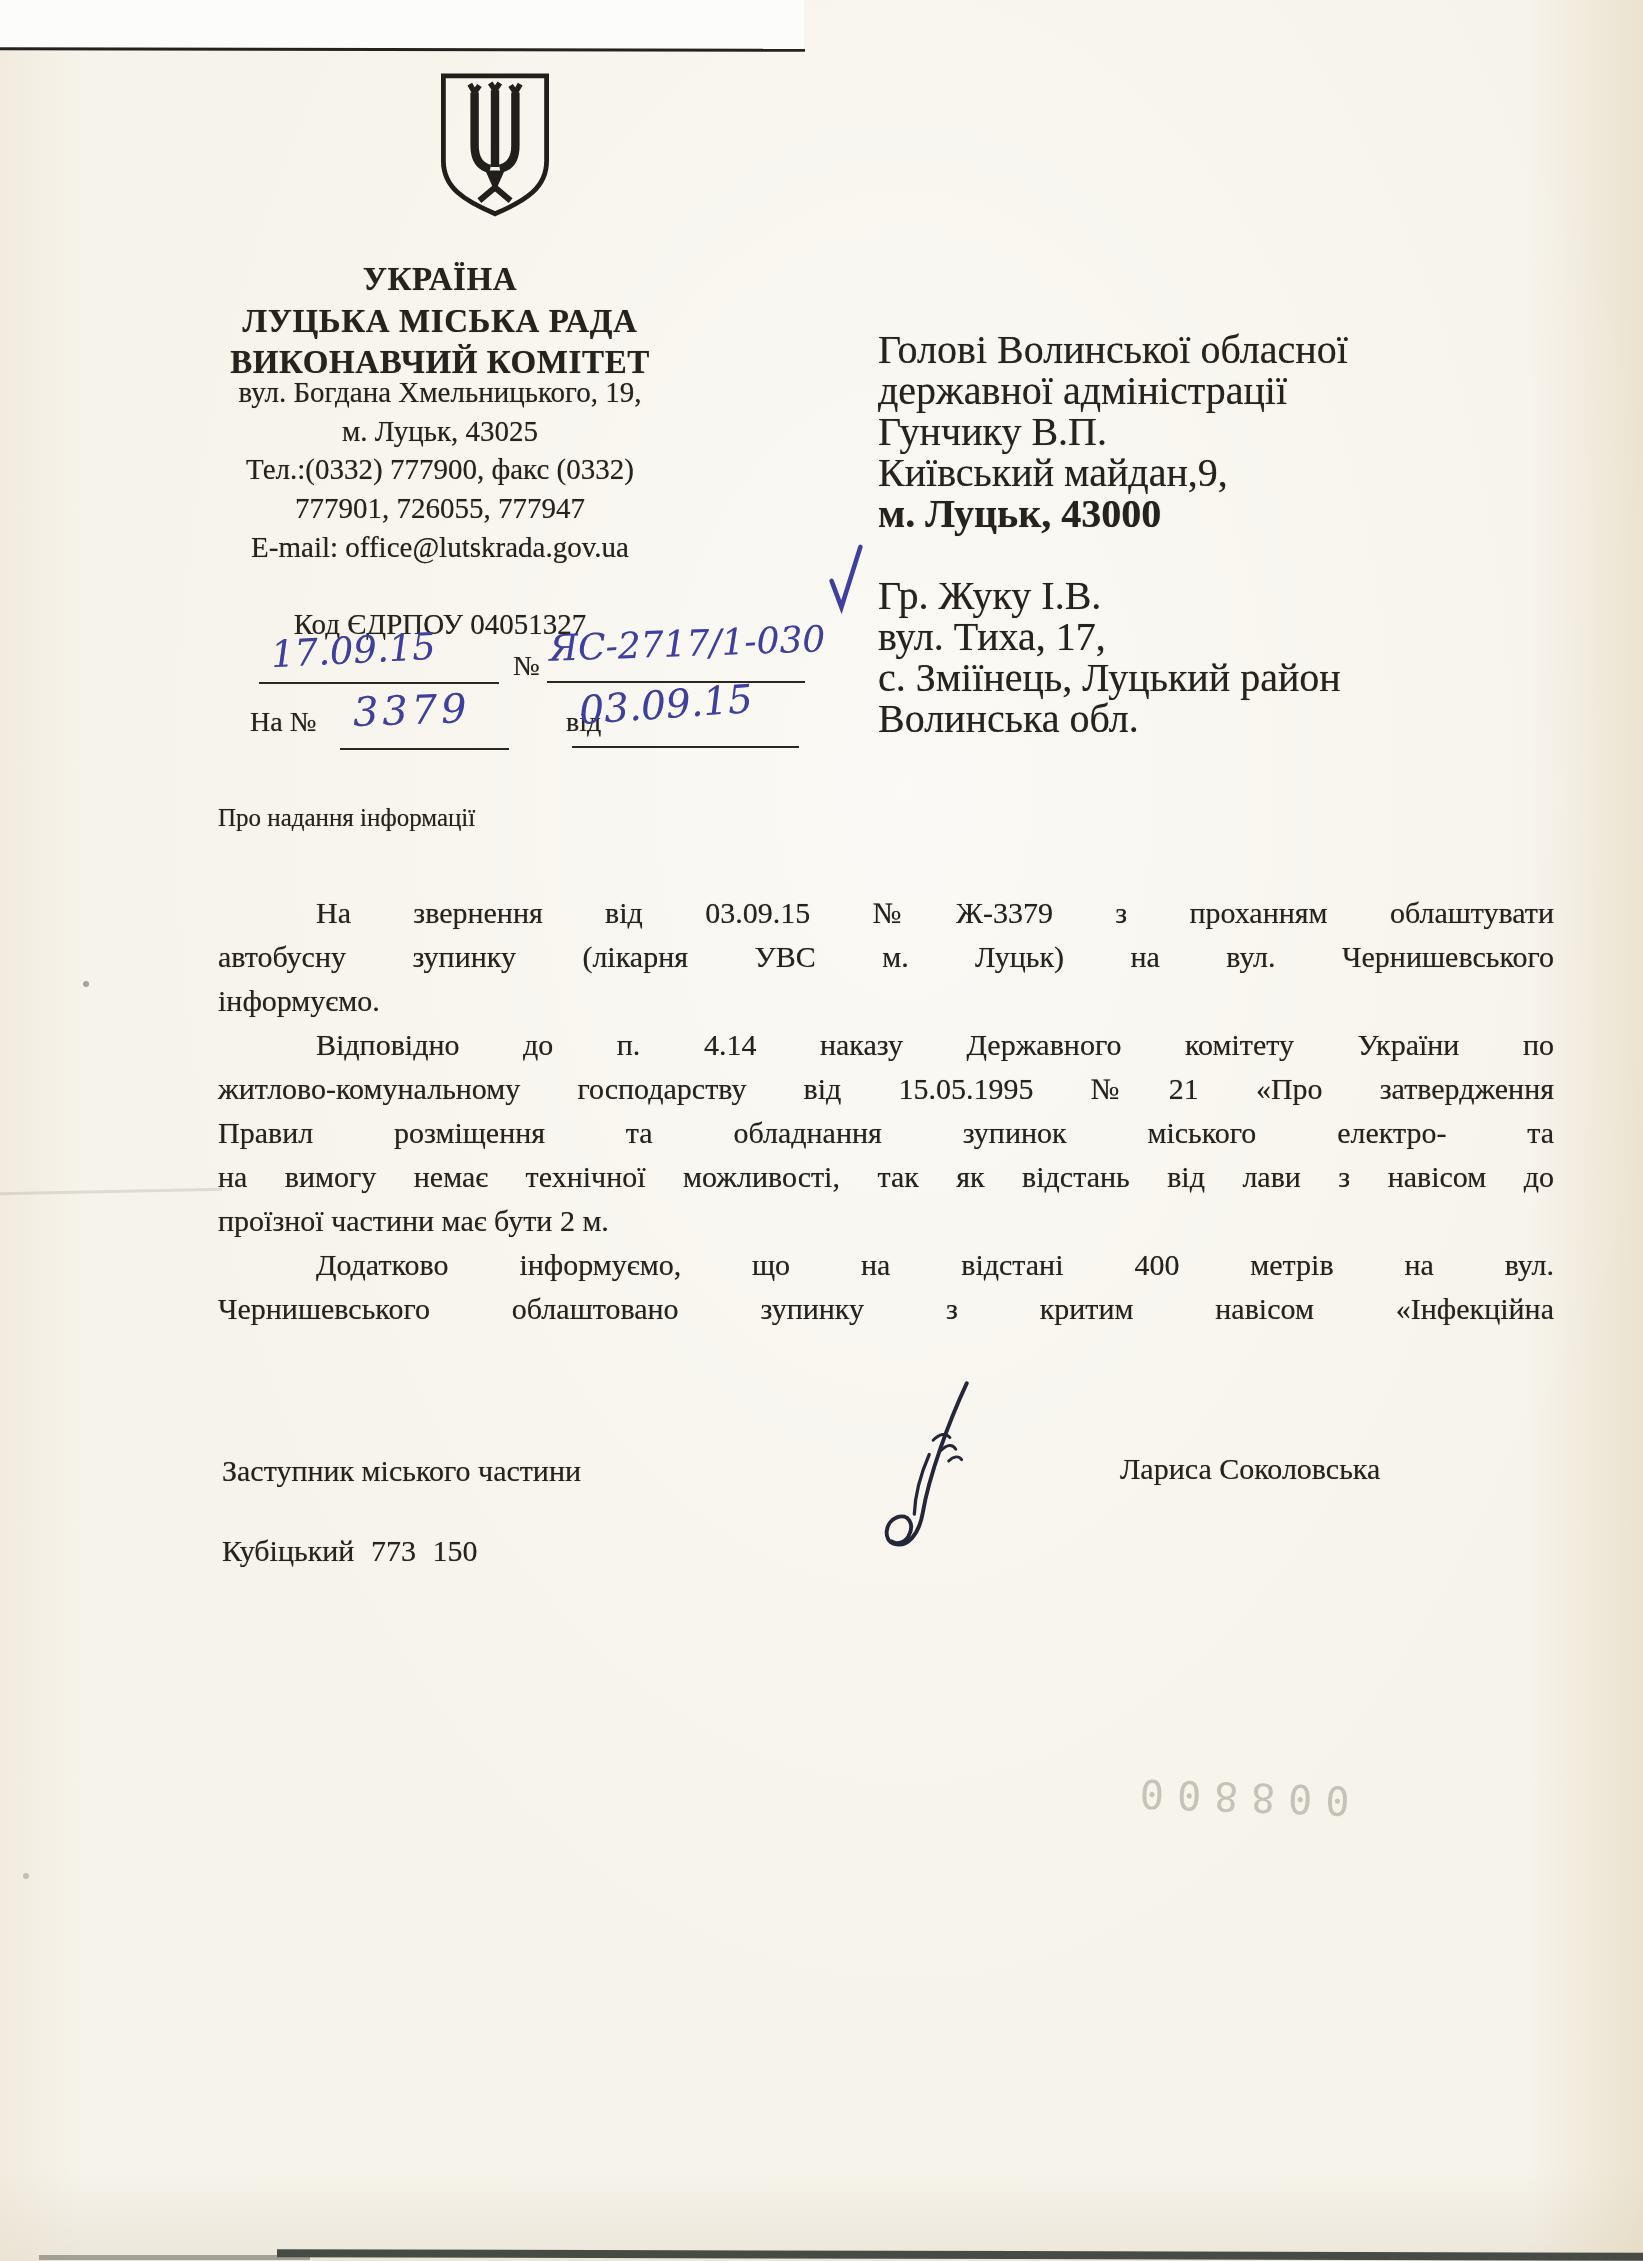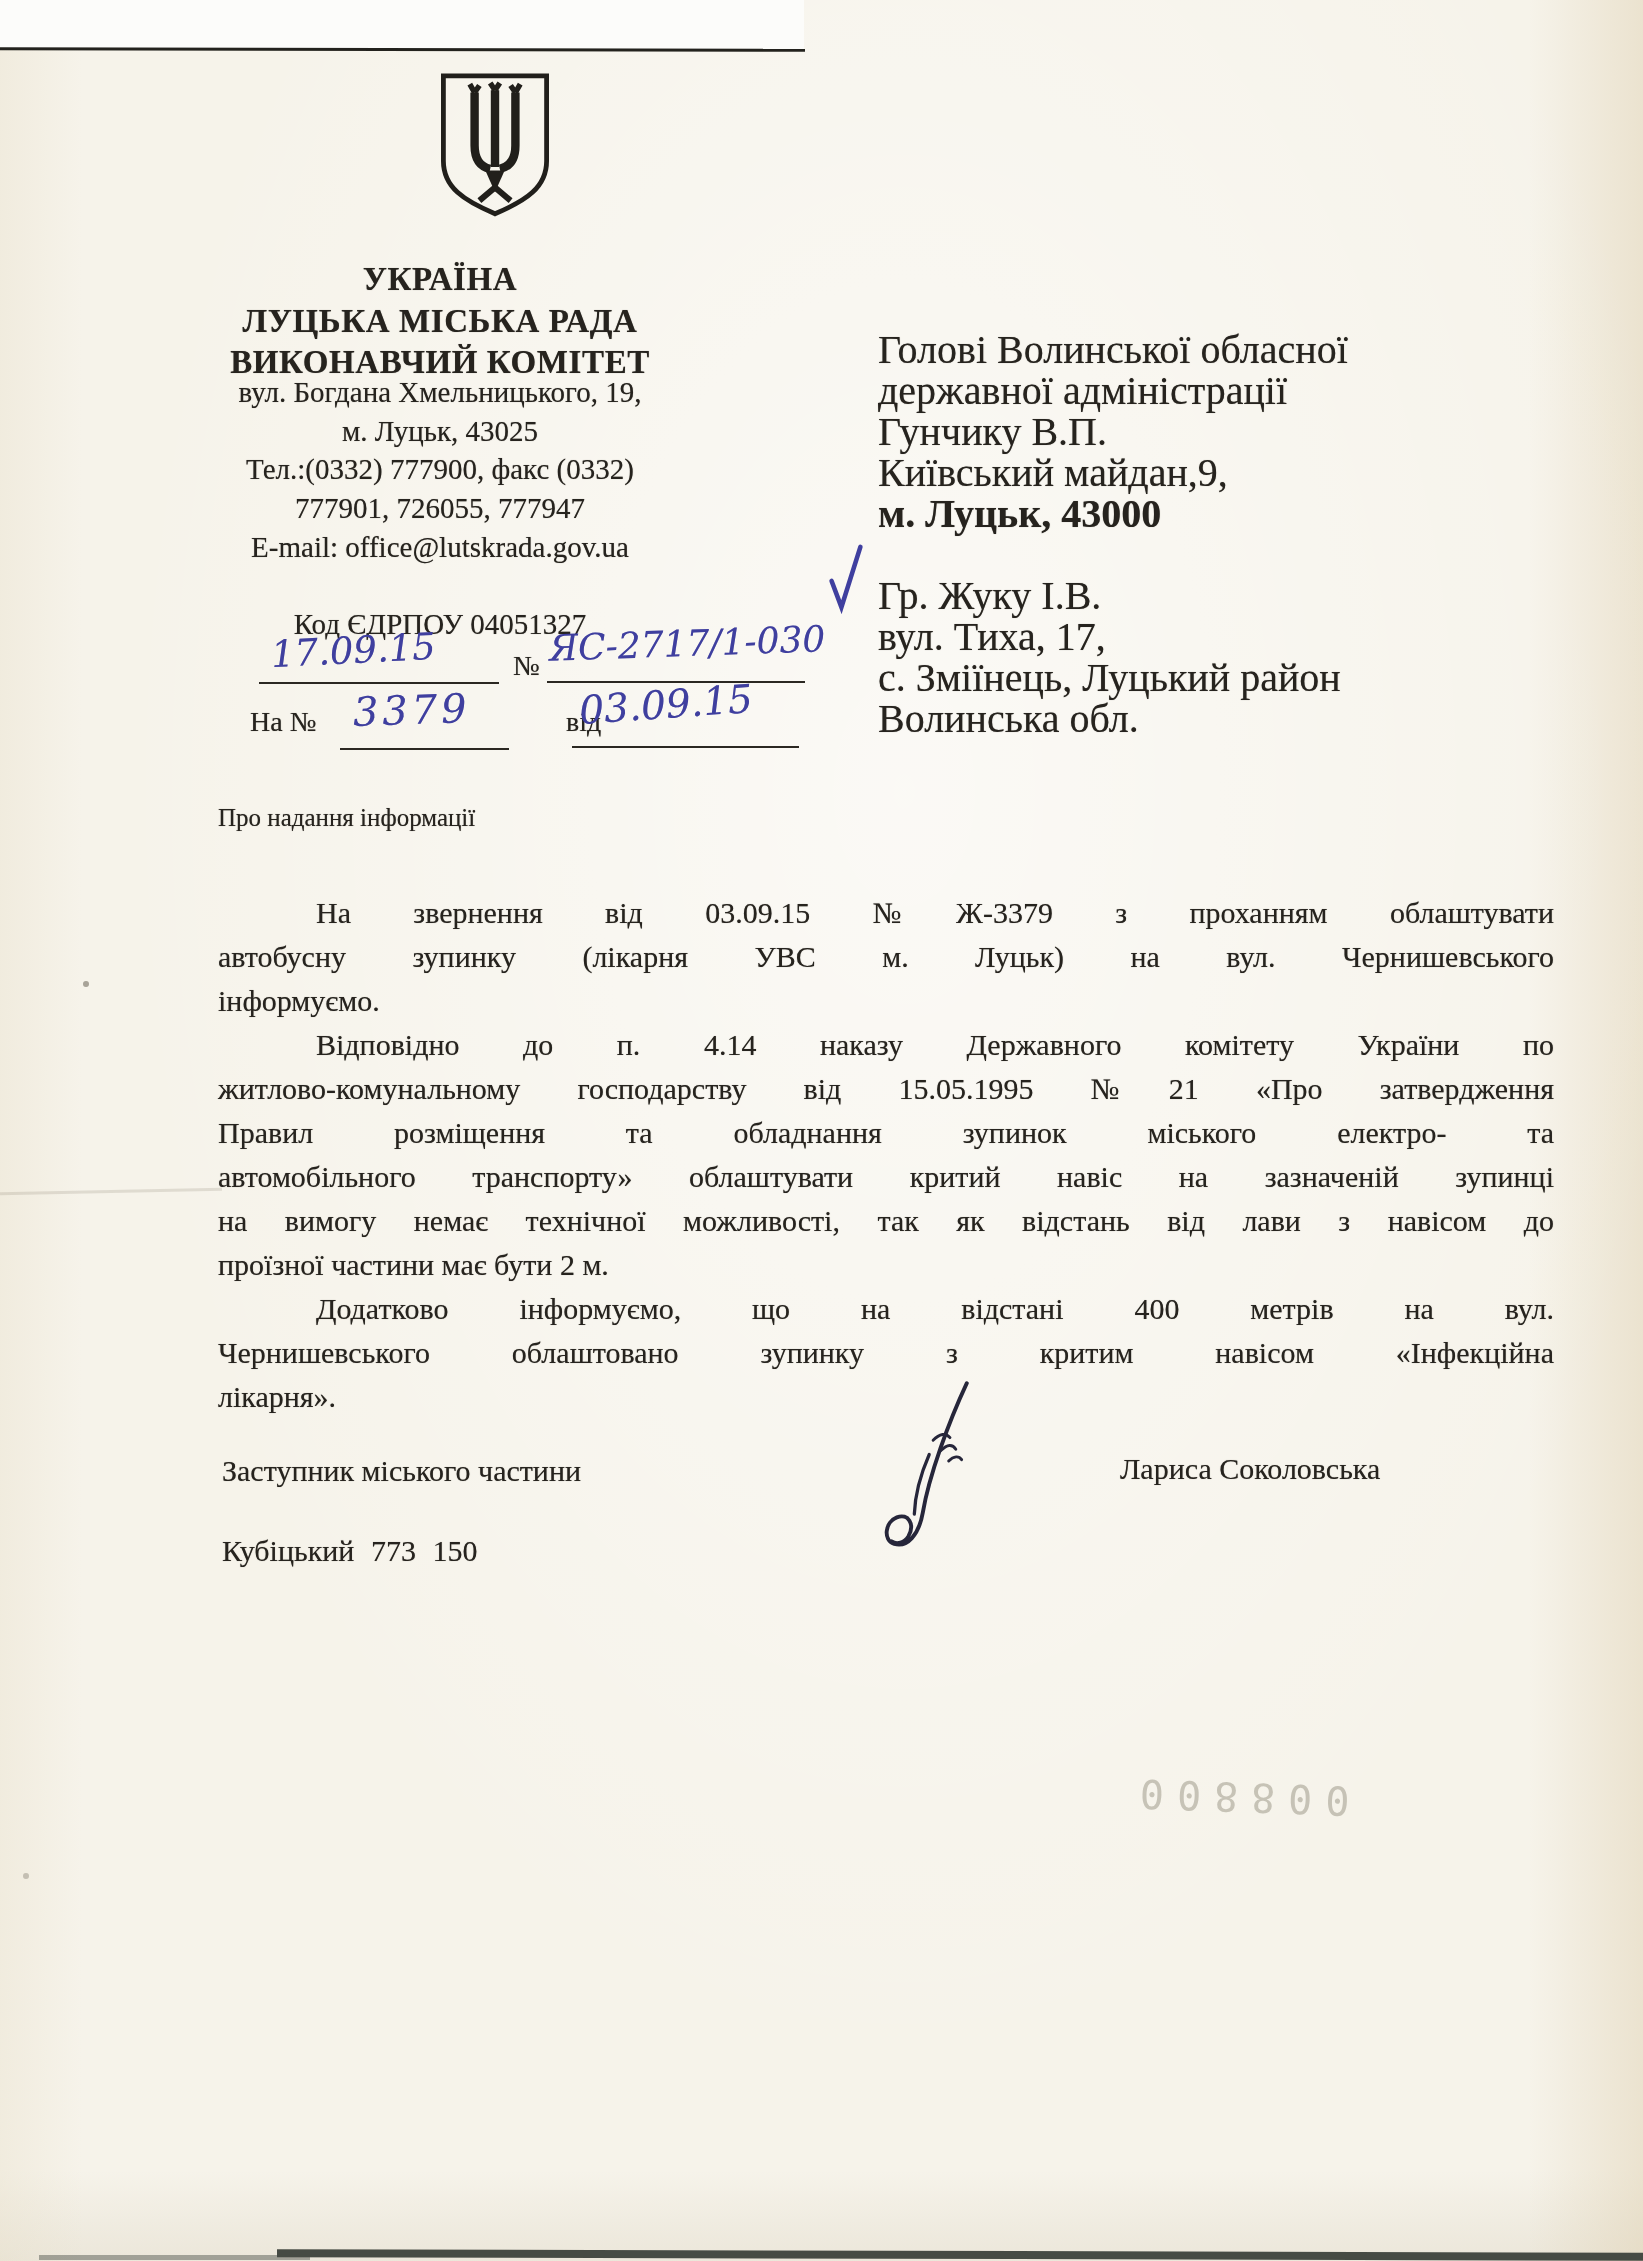--- a/index.html
+++ b/index.html
@@ -128,27 +128,25 @@
   <div class="abs print" style="left:218px;top:804px;font-size:25px;">Про надання інформації</div>
 
   <div class="abs" style="left:218px;top:891px;">
     <div class="print bline first">На звернення від 03.09.15 №Ж-3379 з проханням облаштувати</div>
     <div class="print bline">автобусну зупинку (лікарня УВС м. Луцьк) на вул. Чернишевського</div>
     <div class="print bline last">інформуємо.</div>
 
     <div class="print bline first">Відповідно до п. 4.14 наказу Державного комітету України по</div>
     <div class="print bline">житлово-комунальному господарству від 15.05.1995 №21 «Про затвердження</div>
     <div class="print bline">Правил розміщення та обладнання зупинок міського електро- та</div>
-    <div class="print bline">автомобільного транспорту» облаштувати критий навіс на зазначеній зупинці</div>
     <div class="print bline">на вимогу немає технічної можливості, так як відстань від лави з навісом до</div>
     <div class="print bline last">проїзної частини має бути 2 м.</div>
 
     <div class="print bline first">Додатково інформуємо, що на відстані 400 метрів на вул.</div>
     <div class="print bline">Чернишевського облаштовано зупинку з критим навісом «Інфекційна</div>
-    <div class="print bline last">лікарня».</div>
   </div>
 
   <div class="abs print sig-label" style="left:222px;top:1454px;">Заступник міського частини</div>
 
   <div class="abs" style="left:851px;top:1378px;width:137px;height:175px;">
     <svg viewBox="0 0 210 270" width="137" height="175">
       <path d="M178,8 C150,68 120,150 110,208 C104,242 86,262 66,256 C48,250 52,222 70,215 C88,208 98,226 88,244 C82,254 70,258 62,252" fill="none" stroke="#26263a" stroke-width="6" stroke-linecap="round"></path>
       <path d="M120,118 C106,150 98,184 97,210" fill="none" stroke="#26263a" stroke-width="5" stroke-linecap="round"></path>
       <path d="M126,96 C136,86 146,84 152,92 M138,112 C148,102 156,102 161,110 M150,128 C158,120 166,120 170,126" fill="none" stroke="#26263a" stroke-width="4.5" stroke-linecap="round"></path>
     </svg>

